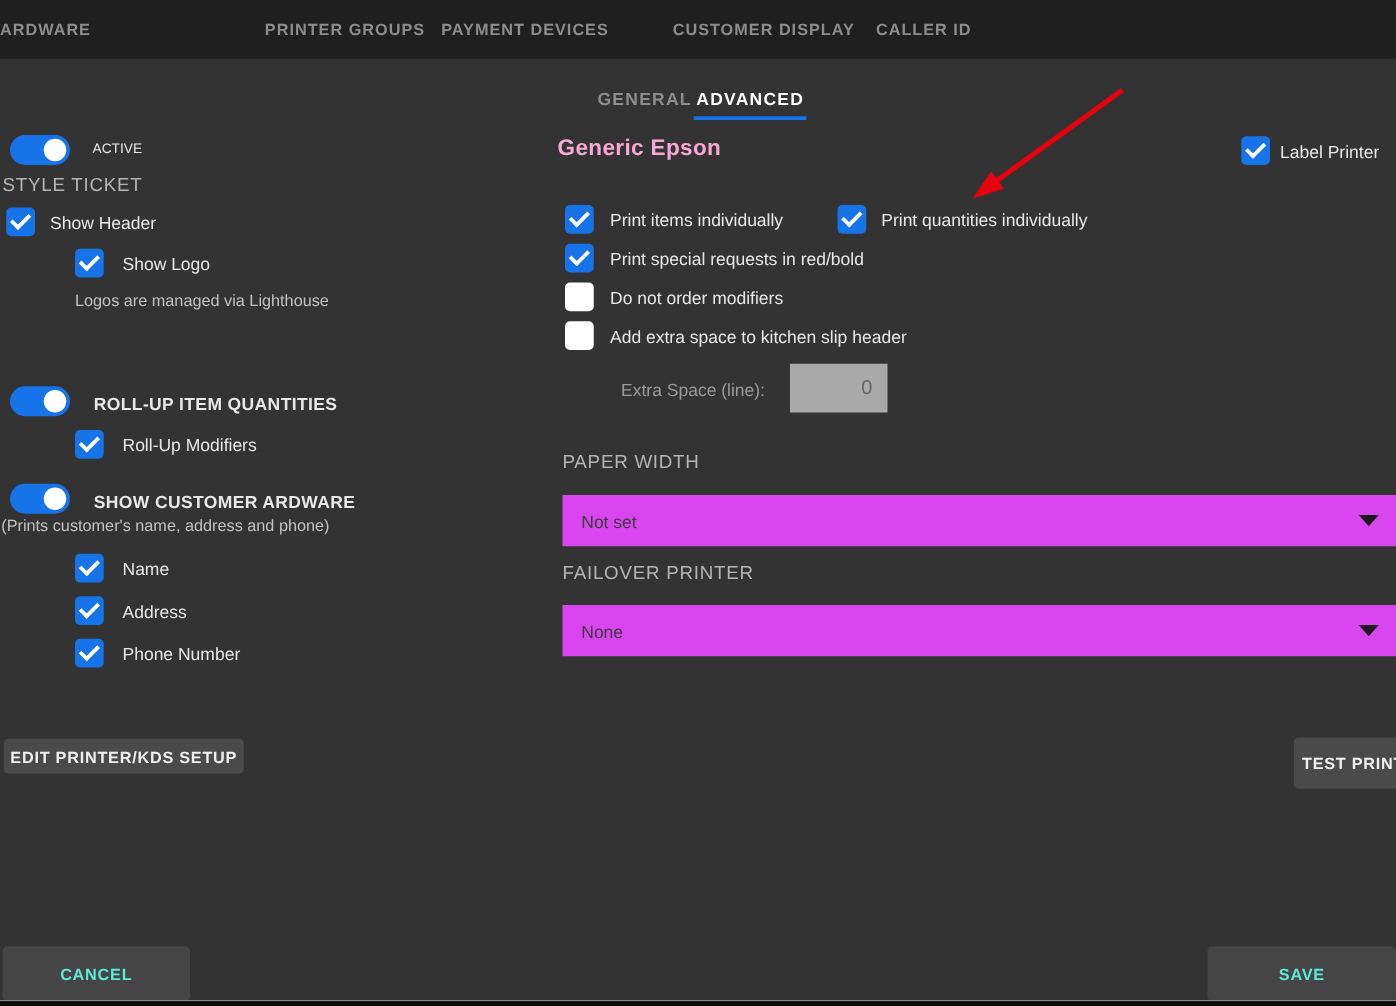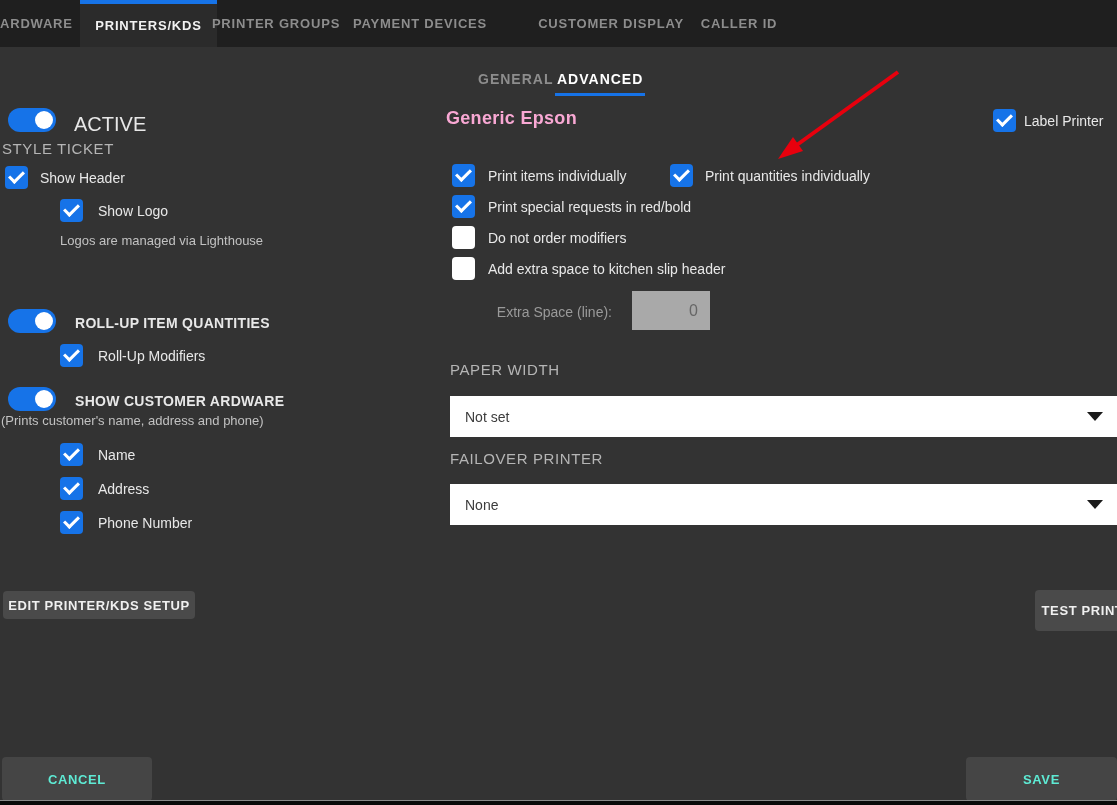--- a/index.html
+++ b/index.html
@@ -37,21 +37,21 @@
   .note { position:absolute; font-size:13px; color:#c2c2c2; white-space:nowrap; }
   .sechead { position:absolute; font-size:15px; color:#b5b5b5; letter-spacing:.6px; white-space:nowrap; }
   .btn {
     position:absolute; background:#4a4a4a; border-radius:4px;
     display:flex; align-items:center; justify-content:center;
     font-size:13px; font-weight:bold; letter-spacing:.6px; color:#f0f0f0;
     cursor:pointer; white-space:nowrap;
   }
   .btn.dim { background:#454545; color:#5eead4; }
   .dropdown {
-    position:absolute; left:450px; width:667px; height:41px; background:#ffffff;
+    position:absolute; left:450px; width:667px; height:41px; background:#d946ef;
     display:flex; align-items:center; padding-left:15px;
     font-size:14px; color:#3c3c3c; cursor:pointer;
   }
   .caret {
     position:absolute; right:14px; top:16px; width:0; height:0;
     border-left:8px solid transparent; border-right:8px solid transparent;
     border-top:9px solid #1a1a1a;
   }
   
   .subtab { position:absolute; top:71px; font-size:14px; font-weight:bold; letter-spacing:1px; cursor:pointer; white-space:nowrap; }
@@ -69,31 +69,30 @@
   .bottom-line { position:absolute; left:0; top:800px; width:1117px; height:1px; background:#8a8a8a; }
   .bottom-strip { position:absolute; left:0; top:801px; width:1117px; height:4px; background:#0a0a0a; }
 </style>
 </head>
 <body>
 
 <div class="canvas">
 
   <div class="topbar">
     <div class="tab t0">ARDWARE</div>
-    <div class="tab t1">PRINTERS/KDS</div>
     <div class="tab t2">PRINTER GROUPS</div>
     <div class="tab t3">PAYMENT DEVICES</div>
     <div class="tab t4">CUSTOMER DISPLAY</div>
     <div class="tab t5">CALLER ID</div>
   </div>
 
   <div class="toggle" style="left:8px; top:108px;">
     <div class="knob"></div>
   </div>
-  <div class="lbl" style="left:74px; top:113px; font-size:20px;">ACTIVE</div>
+  <div class="lbl" style="left:74px; top:113px; font-size:11px;">ACTIVE</div>
 
   <div class="sechead" style="left:2px; top:140px;">STYLE TICKET</div>
 
   <div class="cb checked" style="left:5px; top:166px;"></div>
   <div class="lbl" style="left:40px; top:170px;">Show Header</div>
 
   <div class="cb checked" style="left:60px; top:199px;"></div>
   <div class="lbl" style="left:98px; top:203px;">Show Logo</div>
 
   <div class="note" style="left:60px; top:233px;">Logos are managed via Lighthouse</div>

